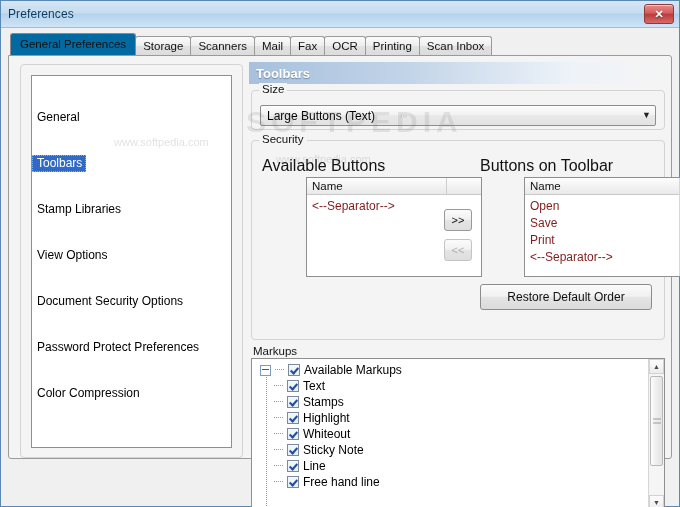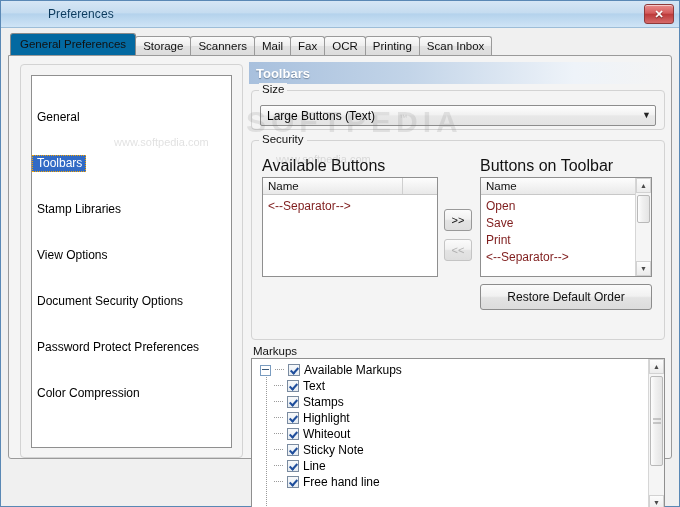--- a/index.html
+++ b/index.html
@@ -32,21 +32,20 @@
 
   
   .titlebar {
     height: 26px;
     flex: 0 0 26px;
     position: relative;
     background: linear-gradient(to bottom, #d6e6f5 0%, #c5dcf0 45%, #b4d2ec 50%, #cfe4f6 100%);
     border-bottom: 1px solid #9dbdd8;
     display: flex;
     align-items: center;
-    padding-left: 40px;
   }
   .title-text {
     font-size: 12px;
     color: #0c3b5e;
     margin-left: 7px;
     letter-spacing: .1px;
   }
   .close-btn {
     position: absolute;
     right: 5px; top: 3px;
@@ -235,20 +234,21 @@
     white-space: nowrap;
   }
 
   
   .listbox {
     position: absolute;
     background: #ffffff;
     border: 1px solid #8f8f8f;
     box-sizing: border-box;
     overflow: hidden;
+    margin-left: 44px;
   }
   .lb-header {
     height: 17px;
     background: linear-gradient(to bottom, #fdfdfd 0%, #f3f3f3 50%, #e9e9e9 100%);
     border-bottom: 1px solid #c8c8c8;
     display: flex;
     align-items: center;
     font-size: 11.5px;
     color: #111;
     box-sizing: border-box;

